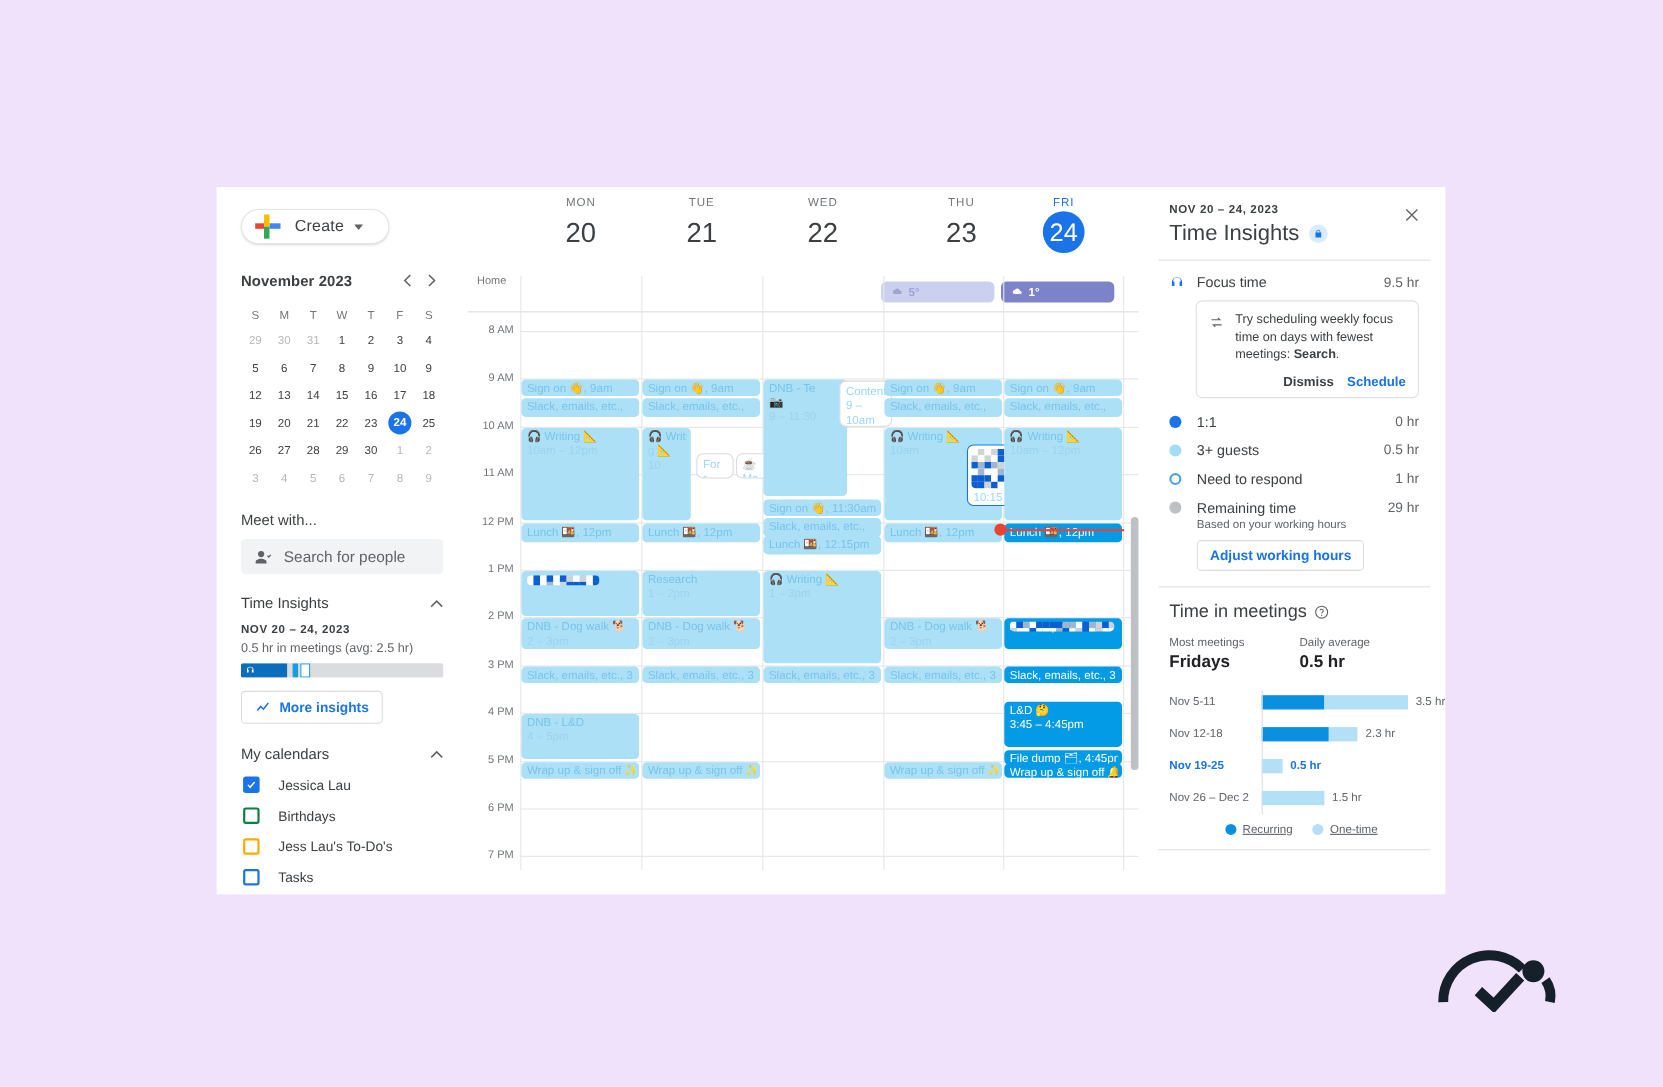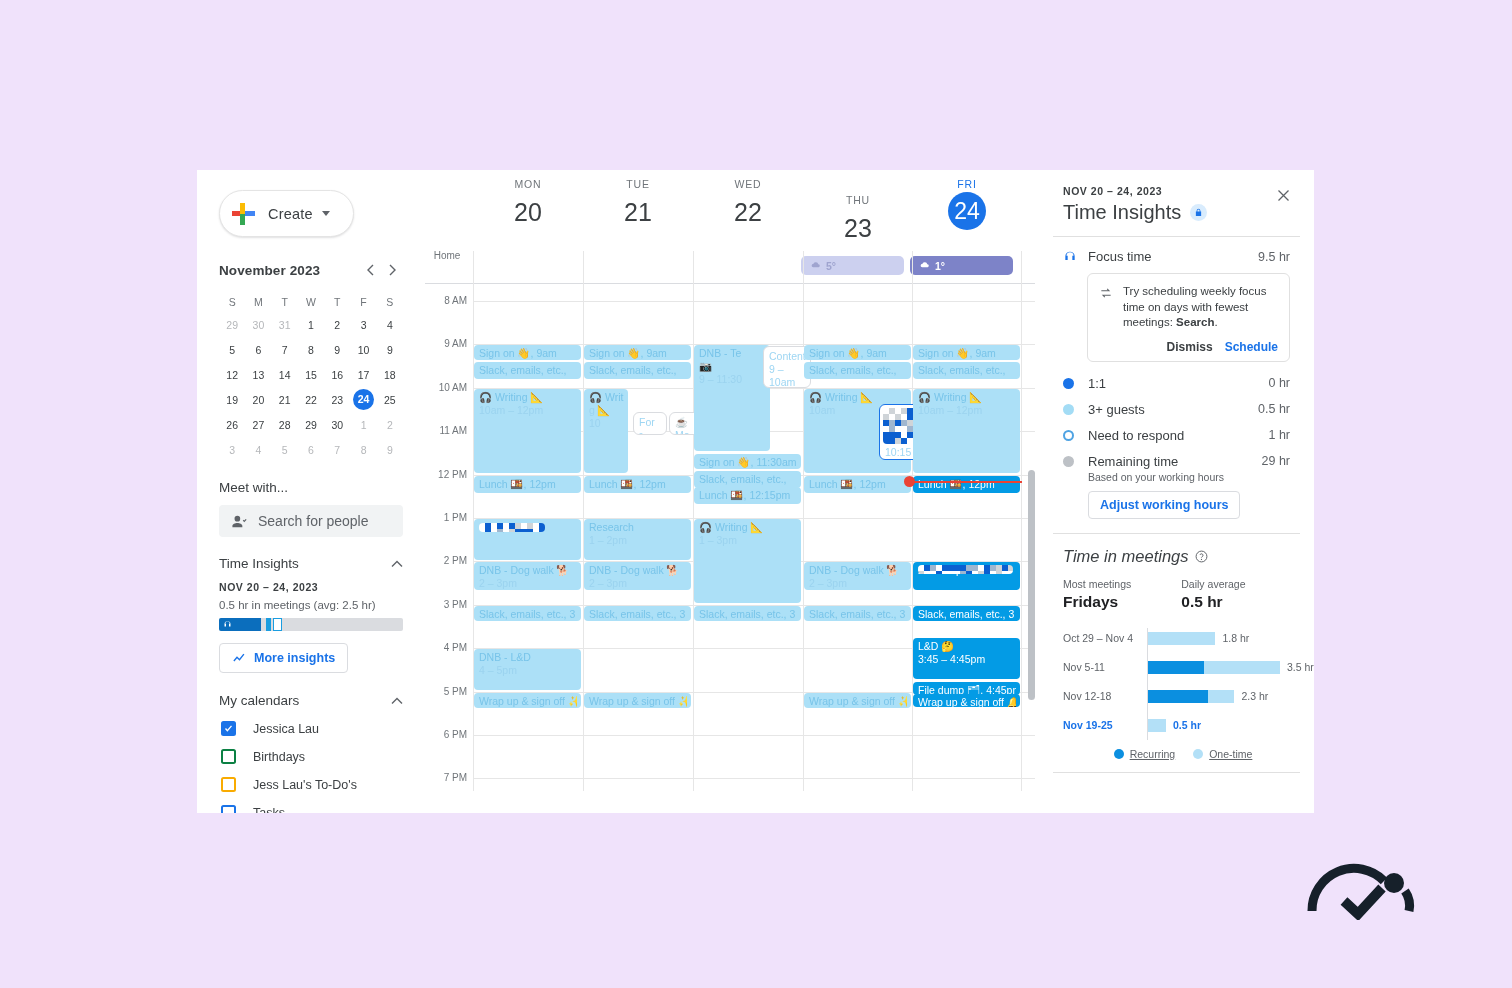--- a/index.html
+++ b/index.html
@@ -22,21 +22,21 @@
 
   
   #sidebar {
     width: 228px; flex: 0 0 228px;
     padding: 14px 0 0 0;
     background: #fff;
     position: relative;
   }
   .create-btn {
     margin: 6px 0 12px 22px;
-    width: 135px; height: 47px;
+    width: 135px; height: 32px;
     border: 1px solid #e4e4e4;
     border-radius: 24px;
     background: #fff;
     display: flex; align-items: center;
     box-shadow: 0 1px 2px rgba(60,64,67,.16);
     cursor: pointer;
   }
   .gplus { width: 26px; height: 26px; margin-left: 12px; position: relative; flex: 0 0 26px;}
   .gplus i { position: absolute; display: block; }
   .gp-v1 { width: 5px; height: 11px; background: #fbbc04; left: 8px; top: 2px; }
@@ -197,21 +197,21 @@
   .tip-acts .a.blue { color: #1a73e8; }
 
   .stat-sub { font-size: 10.5px; color: #5f6368; margin: 2px 0 0 49px; }
   .awh {
     margin: 8px 0 0 49px; display: inline-flex; align-items: center; height: 28px;
     padding: 0 11px; border: 1px solid #dadce0; border-radius: 4px; cursor: pointer; text-align: right;
   }
   .awh span { font-size: 12.5px; color: #1a73e8; font-weight: 600; }
 
   .p-div2 { height: 1px; background: #e0e0e0; margin: 14px 14px 0 14px; }
-  .tim-title { display: flex; align-items: center; gap: 7px; margin: 13px 0 0 24px; font-style: italic; }
+  .tim-title { display: flex; align-items: center; gap: 7px; margin: 13px 0 0 24px; }
   .tim-title .t { font-size: 16.5px; color: #3c4043; }
   .tim-title svg { width: 13px; height: 13px; color: #5f6368; }
   .kpis { display: flex; margin: 12px 0 0 24px; gap: 50px; }
   .kpi .k { font-size: 10.5px; color: #5f6368; }
   .kpi .v { font-size: 15.5px; color: #202124; font-weight: 700; margin-top: 3px; }
 
   .bars { margin: 13px 0 0 24px; position: relative; width: 230px; }
   .bars .axis { position: absolute; left: 84px; top: 4px; bottom: 20px; border-left: 1px solid #dadce0; }
   .brow { display: flex; align-items: center; height: 29px; }
   .brow .lbl { width: 84px; flex: 0 0 84px; font-size: 10.5px; color: #5f6368; }
@@ -409,21 +409,21 @@
             <div class="dnum">20</div>
           </div>
           <div class="dayhdr" style="left: 158px;">
             <div class="dow">TUE</div>
             <div class="dnum">21</div>
           </div>
           <div class="dayhdr" style="left: 268px;">
             <div class="dow">WED</div>
             <div class="dnum">22</div>
           </div>
-          <div class="dayhdr" style="left: 378px; margin-top: 16px;">
+          <div class="dayhdr" style="left: 394px;">
             <div class="dow">THU</div>
             <div class="dnum">23</div>
           </div>
           <div class="dayhdr today" style="left: 487px;">
             <div class="dow">FRI</div>
             <div class="dnum">24</div>
           </div>
           <div class="gutter-label" style="top: 86px; right: 566px; width: 44px; left: 0px; text-align: center;">Home</div>
           <div class="allday-line" style="left: 0px; top: 113px; width: 610px;"></div>
           <div class="wchip light" style="left: 376px; top: 86px; width: 103px;">
@@ -816,28 +816,20 @@
         <div class="kpi">
           <div class="k">Daily average</div>
           <div class="v">0.5 hr</div>
         </div>
       </div>
 
       <div class="bars">
         <div class="axis"></div>
         <div id="bar-rows">
             <div class="brow">
-              <div class="lbl">Oct 29 – Nov 4</div>
-              <div class="bar">
-                <div class="rec" style="width: 0px;"></div>
-                <div class="one" style="width: 68.4px;"></div>
-              </div>
-              <div class="val">1.8 hr</div>
-            </div>
-            <div class="brow">
               <div class="lbl">Nov 5-11</div>
               <div class="bar">
                 <div class="rec" style="width: 57px;"></div>
                 <div class="one" style="width: 76px;"></div>
               </div>
               <div class="val">3.5 hr</div>
             </div>
             <div class="brow">
               <div class="lbl">Nov 12-18</div>
               <div class="bar">
@@ -847,20 +839,28 @@
               <div class="val">2.3 hr</div>
             </div>
             <div class="brow cur">
               <div class="lbl">Nov 19-25</div>
               <div class="bar">
                 <div class="rec" style="width: 0px;"></div>
                 <div class="one" style="width: 19px;"></div>
               </div>
               <div class="val">0.5 hr</div>
             </div>
+            <div class="brow">
+              <div class="lbl">Nov 26 – Dec 2</div>
+              <div class="bar">
+                <div class="rec" style="width: 0px;"></div>
+                <div class="one" style="width: 57px;"></div>
+              </div>
+              <div class="val">1.5 hr</div>
+            </div>
           </div>
         <div class="legend">
           <div class="it">
             <span class="d r"></span>
             <span>Recurring</span>
           </div>
           <div class="it">
             <span class="d o"></span>
             <span>One-time</span>
           </div>

